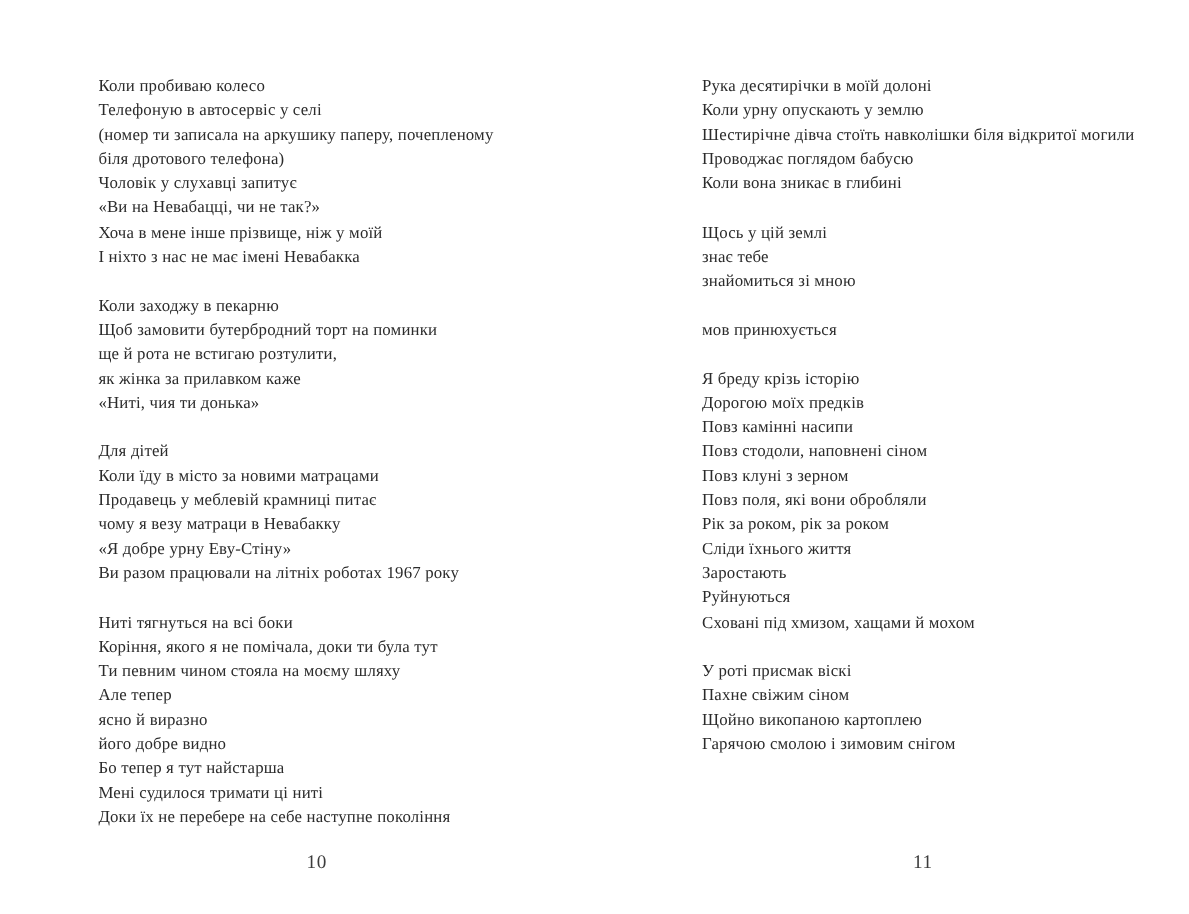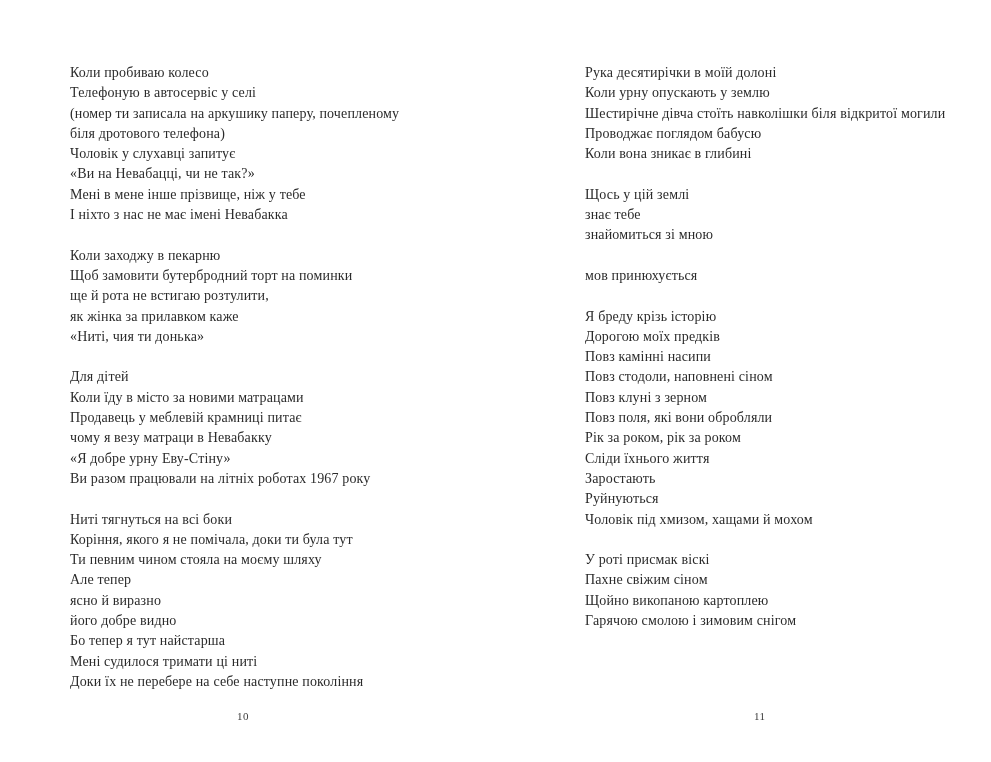--- a/index.html
+++ b/index.html
@@ -18,60 +18,61 @@
   .spread {
     position: absolute;
     inset: 0;
     background: #ffffff;
   }
   .page {
     position: absolute;
     top: 0;
     height: 762px;
   }
-  .page-left  { left: 4px;   width: 495px; }
+  .page-left  { left: 16px;   width: 495px; }
   .page-right { left: 522px; width: 496px; }
   .poem {
     position: absolute;
     top: 63px;
     font-size: 14px;
     line-height: 20.3px;
     letter-spacing: 0.15px;
     white-space: nowrap;
   }
   .poem-left  { left: 66px; }
   .poem-right { left: 63px; } 
   .stanza { margin: 0 0 20.3px 0; }
   .line { height: 20.3px; }
   .pagenum {
     position: absolute;
     top: 710px;
     width: 30px;
-    font-size: 11px;
+    text-align: center;
+    font-size: 16px;
     color: #3c3c3c;
     letter-spacing: 0.5px;
   }
   .pagenum-left  { left: 233px; }
   .pagenum-right { left: 232px; } 
 </style>
 </head>
 <body>
 
 <div class="spread">
 
   <div class="page page-left">
     <div class="poem poem-left">
         <div class="stanza">
           <div class="line">Коли пробиваю колесо</div>
           <div class="line">Телефоную в автосервіс у селі</div>
           <div class="line">(номер ти записала на аркушику паперу, почепленому</div>
           <div class="line">біля дротового телефона)</div>
           <div class="line">Чоловік у слухавці запитує</div>
           <div class="line">«Ви на Невабацці, чи не так?»</div>
-          <div class="line">Мені в мене інше прізвище, ніж у тебе</div>
+          <div class="line">Хоча в мене інше прізвище, ніж у моїй</div>
           <div class="line">І ніхто з нас не має імені Невабакка</div>
         </div>
         <div class="stanza">
           <div class="line">Коли заходжу в пекарню</div>
           <div class="line">Щоб замовити бутербродний торт на поминки</div>
           <div class="line">ще й рота не встигаю розтулити,</div>
           <div class="line">як жінка за прилавком каже</div>
           <div class="line">«Ниті, чия ти донька»</div>
         </div>
         <div class="stanza">
@@ -118,21 +119,21 @@
           <div class="line">Я бреду крізь історію</div>
           <div class="line">Дорогою моїх предків</div>
           <div class="line">Повз камінні насипи</div>
           <div class="line">Повз стодоли, наповнені сіном</div>
           <div class="line">Повз клуні з зерном</div>
           <div class="line">Повз поля, які вони обробляли</div>
           <div class="line">Рік за роком, рік за роком</div>
           <div class="line">Сліди їхнього життя</div>
           <div class="line">Заростають</div>
           <div class="line">Руйнуються</div>
-          <div class="line">Чоловік під хмизом, хащами й мохом</div>
+          <div class="line">Сховані під хмизом, хащами й мохом</div>
         </div>
         <div class="stanza">
           <div class="line">У роті присмак віскі</div>
           <div class="line">Пахне свіжим сіном</div>
           <div class="line">Щойно викопаною картоплею</div>
           <div class="line">Гарячою смолою і зимовим снігом</div>
         </div>
       </div>
     <div class="pagenum pagenum-right">11</div>
   </div>

